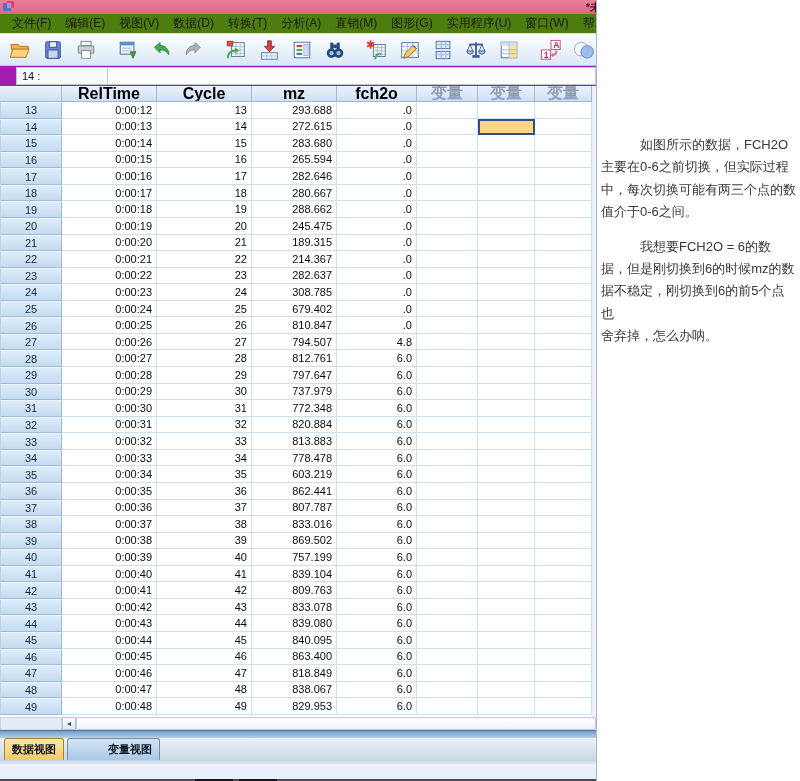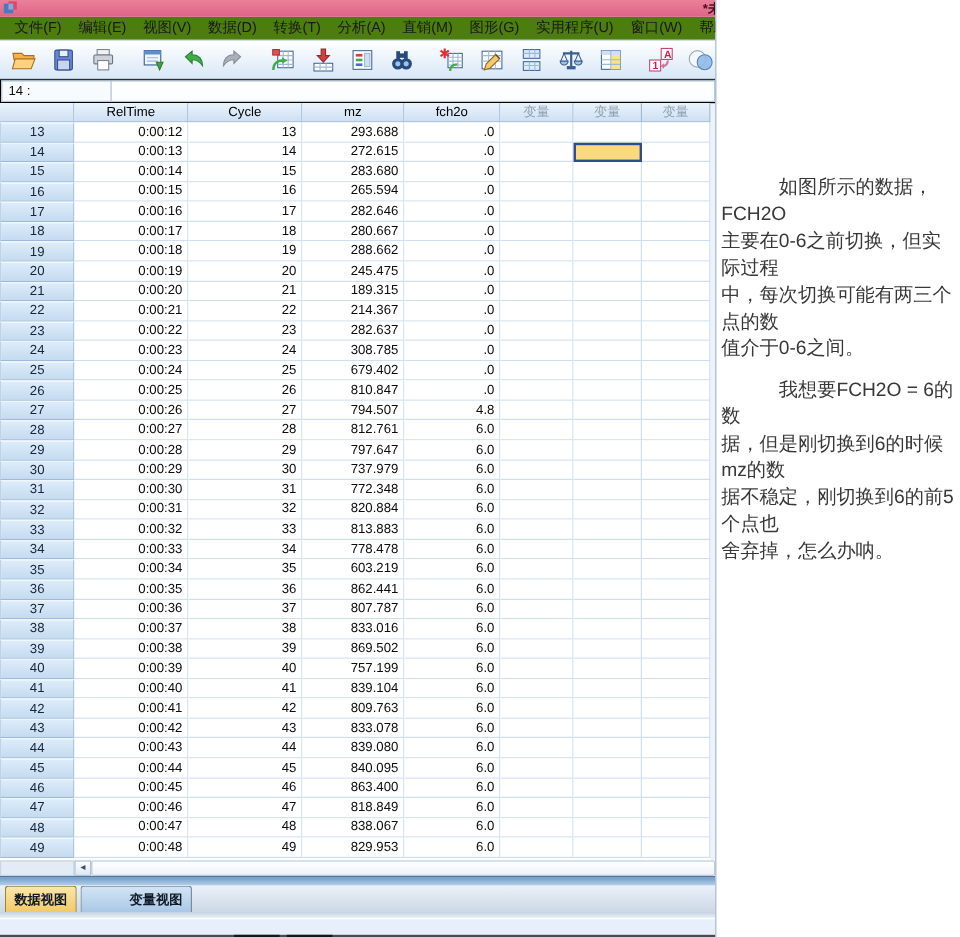--- a/index.html
+++ b/index.html
@@ -14,30 +14,30 @@
   
   .menubar{height:19px;background:#4d7c0f;border-bottom:1px solid #dbe4ef;display:flex;align-items:center;
        padding-left:5px;font-size:12px;color:#1a1a1a;}
   .menu-item{padding:2px 7px;cursor:default;white-space:nowrap;}
   
   .toolbar{height:31px;background:linear-gradient(#feffff,#d9e7f7);border-bottom:1px solid #b9c9dc;
        display:flex;align-items:center;padding-left:7px;}
   .tb-icon{width:25px;height:26px;display:flex;align-items:center;justify-content:center;margin-right:8px;flex:0 0 auto;}
   .tb-icon.grp{margin-left:9px;}
   
-  .cellref-row{height:20px;background:#000000;display:flex;align-items:stretch;padding:1px 0 1px 1px;box-sizing:border-box;}
+  .cellref-row{height:20px;background:#a21caf;display:flex;align-items:stretch;padding:1px 0 1px 16px;box-sizing:border-box;}
   .cellref-box{width:92px;background:#f8fbfe;border:1px solid #b6c8dd;font-size:11px;color:#111;
        padding:2px 0 0 5px;box-sizing:border-box;}
   .cellref-edit{flex:1;background:#fdfeff;border:1px solid #b6c8dd;border-left:none;}
   
   .grid{background:#fff;width:592px;}
   .grid-header{display:flex;height:16px;}
   .gh-cell{box-sizing:border-box;flex:0 0 auto;border-right:1px solid #9dbbd9;border-bottom:1px solid #9dbbd9;
-       background:linear-gradient(#eaf3fc,#cfe0f2);font-size:11px;display:flex;align-items:center;
-       justify-content:center;color:#000;overflow:hidden;}
+       background:linear-gradient(#eaf3fc,#cfe0f2);font-size:16px;display:flex;align-items:center;
+       justify-content:center;color:#000;overflow:hidden;font-weight:bold;}
   .gh-cell.placeholder{color:#8e9eb0;}
   .g-row{display:flex;height:16.568px;}
   .g-rowhdr{box-sizing:border-box;flex:0 0 auto;width:62px;background:linear-gradient(#ddecfa,#c5dbf0);
        border-right:1px solid #9dbbd9;border-bottom:1px solid #9dbbd9;border-left:1px solid #bdd3e8;
        border-top:1px solid #eef6fd;font-size:11px;display:flex;align-items:center;justify-content:center;color:#17253a;}
   .g-cell{box-sizing:border-box;flex:0 0 auto;border-right:1px solid #cfdfef;border-bottom:1px solid #cfdfef;
        font-size:11px;background:#fff;color:#0c0c0c;display:flex;align-items:center;justify-content:flex-end;
        padding-right:4px;overflow:hidden;}
   .g-cell.selected{background:#fcd87e;border:2px solid #2e4d8c;padding-right:2px;}
   .c0{width:62px;}.c1{width:95px;}.c2{width:95px;}.c3{width:85px;}.c4{width:80px;}
@@ -55,21 +55,21 @@
        padding-left:4px;gap:3px;}
   .tab{font-size:11px;font-weight:bold;color:#101a26;padding:3px 7px 3px 7px;border-radius:3px 3px 0 0;
        border:1px solid #7c8ba0;border-bottom:none;cursor:default;white-space:nowrap;font-family:Liberation Mono, monospace;}
   .tab.active{background:linear-gradient(#fbe7a9,#f2c967);border-color:#a08434;}
   .tab.inactive{background:linear-gradient(#d3e4f4,#a9c8e7);padding-left:40px;}
   .status-sep{height:5px;background:linear-gradient(#c4d2e2,#eaf0f7);}
   .statusbar{height:14px;background:#e7f0fa;border-top:1px solid #ffffff;font-size:10px;color:#445;padding-left:6px;box-sizing:border-box;}
   .bottom-strip{height:4px;background:#4a4a55;position:relative;}
   .bottom-strip .blk{position:absolute;top:0;height:4px;background:#15151c;}
   
-  .annotation{position:absolute;left:601px;top:146px;width:196px;font-size:16px;line-height:22.4px;color:#383838;}
+  .annotation{position:absolute;left:601px;top:134px;width:196px;font-size:13px;line-height:22.4px;color:#383838;}
   .annotation p{margin:0;white-space:pre-line;}
   .annotation p + p{margin-top:12px;}
 </style>
 </head>
 <body>
 
 <div class="app-window">
 
   <div class="titlebar">
     <svg class="app-icon" viewBox="0 0 12 12">

